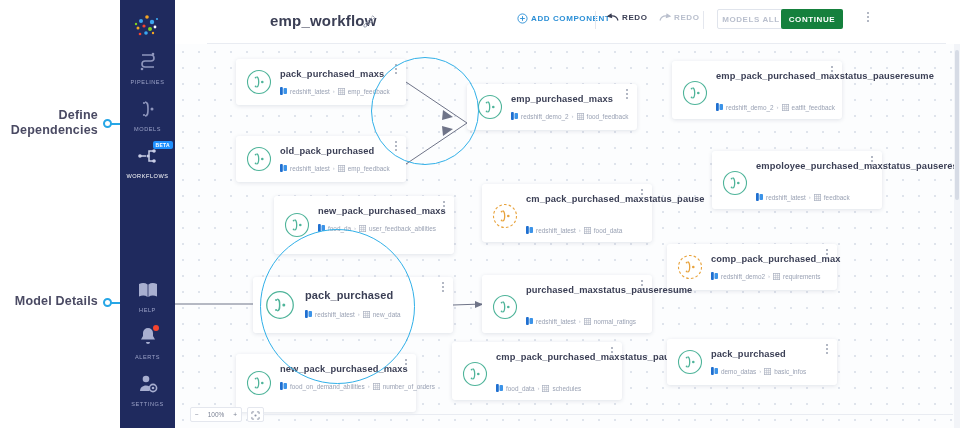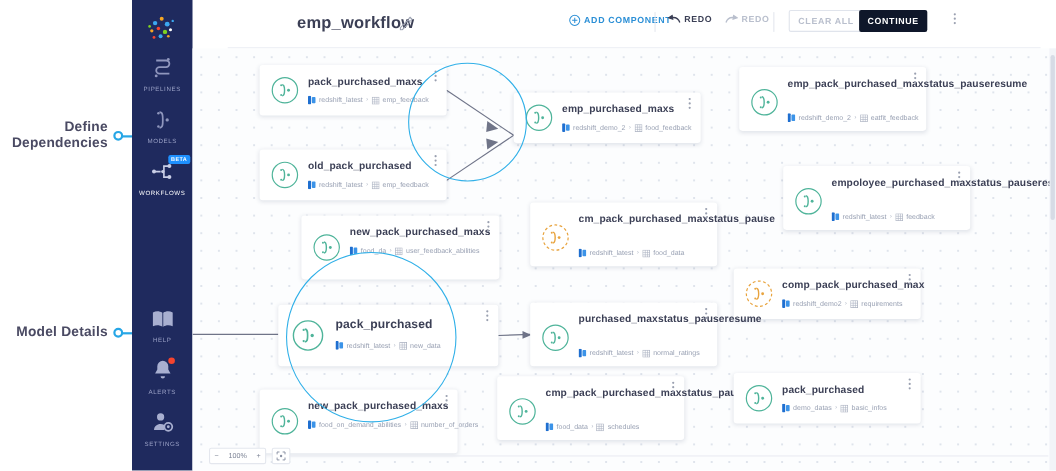--- a/index.html
+++ b/index.html
@@ -46,21 +46,21 @@
     letter-spacing:.6px; cursor:pointer; white-space:nowrap; }
   .tb-add { left:310px; color:#2b8fd6; }
   .tb-undo { left:400px; color:#3b3f55; }
   .tb-redo { left:452px; color:#b9bfcd; }
   .tb-sep { position:absolute; top:11px; width:1px; height:18px; background:#e4e7ee; }
   .clear { position:absolute; left:510px; top:9px; width:68px; height:20px;
     border:1px solid #e0e4ec; border-radius:2px; color:#b9bfcd; font-size:8px;
     font-weight:bold; letter-spacing:.6px; display:flex; align-items:center;
     justify-content:center; background:#fff; cursor:pointer; }
   .continue { position:absolute; left:574px; top:9px; width:62px; height:20px;
-    border-radius:2px; background:#0f172a; color:#fff; font-size:8px;
+    border-radius:2px; background:#15803d; color:#fff; font-size:8px;
     font-weight:bold; letter-spacing:.6px; display:flex; align-items:center;
     justify-content:center; cursor:pointer; }
   .kebab-top { position:absolute; left:655px; top:12px; width:12px; height:16px;
     cursor:pointer; }
   .kebab-top i, .kebab i { display:block; width:2px; height:2px; border-radius:50%;
     background:#9aa0b0; margin:0 auto 2px; }
 
   
   .canvas { position:absolute; left:55px; top:44px; right:0; bottom:0;
     background-color:#fcfdfe;
@@ -257,21 +257,21 @@
         <span style="display:inline-block;vertical-align:-2px;margin-right:3px;">
           <svg width="12" height="9" viewBox="0 0 12 9" fill="none" stroke="#b9bfcd" stroke-width="1.2">
             <path d="M1 7.5C2 4 5 2.5 8.5 3"></path>
               <path d="M11 3.2l-3-2-.5 3.2z" fill="#b9bfcd"></path>
           </svg>
         </span><span>REDO</span>
       </div>
 
       <div class="tb-sep" style="left:496px;"></div>
 
-      <div class="clear">CLEAR ALL</div>
+      <div class="clear">MODELS ALL</div>
       <div class="continue">CONTINUE</div>
 
       <div class="kebab-top">
         <i></i>
           <i></i>
           <i></i>
       </div>
     </div>
 
     <div class="canvas">

